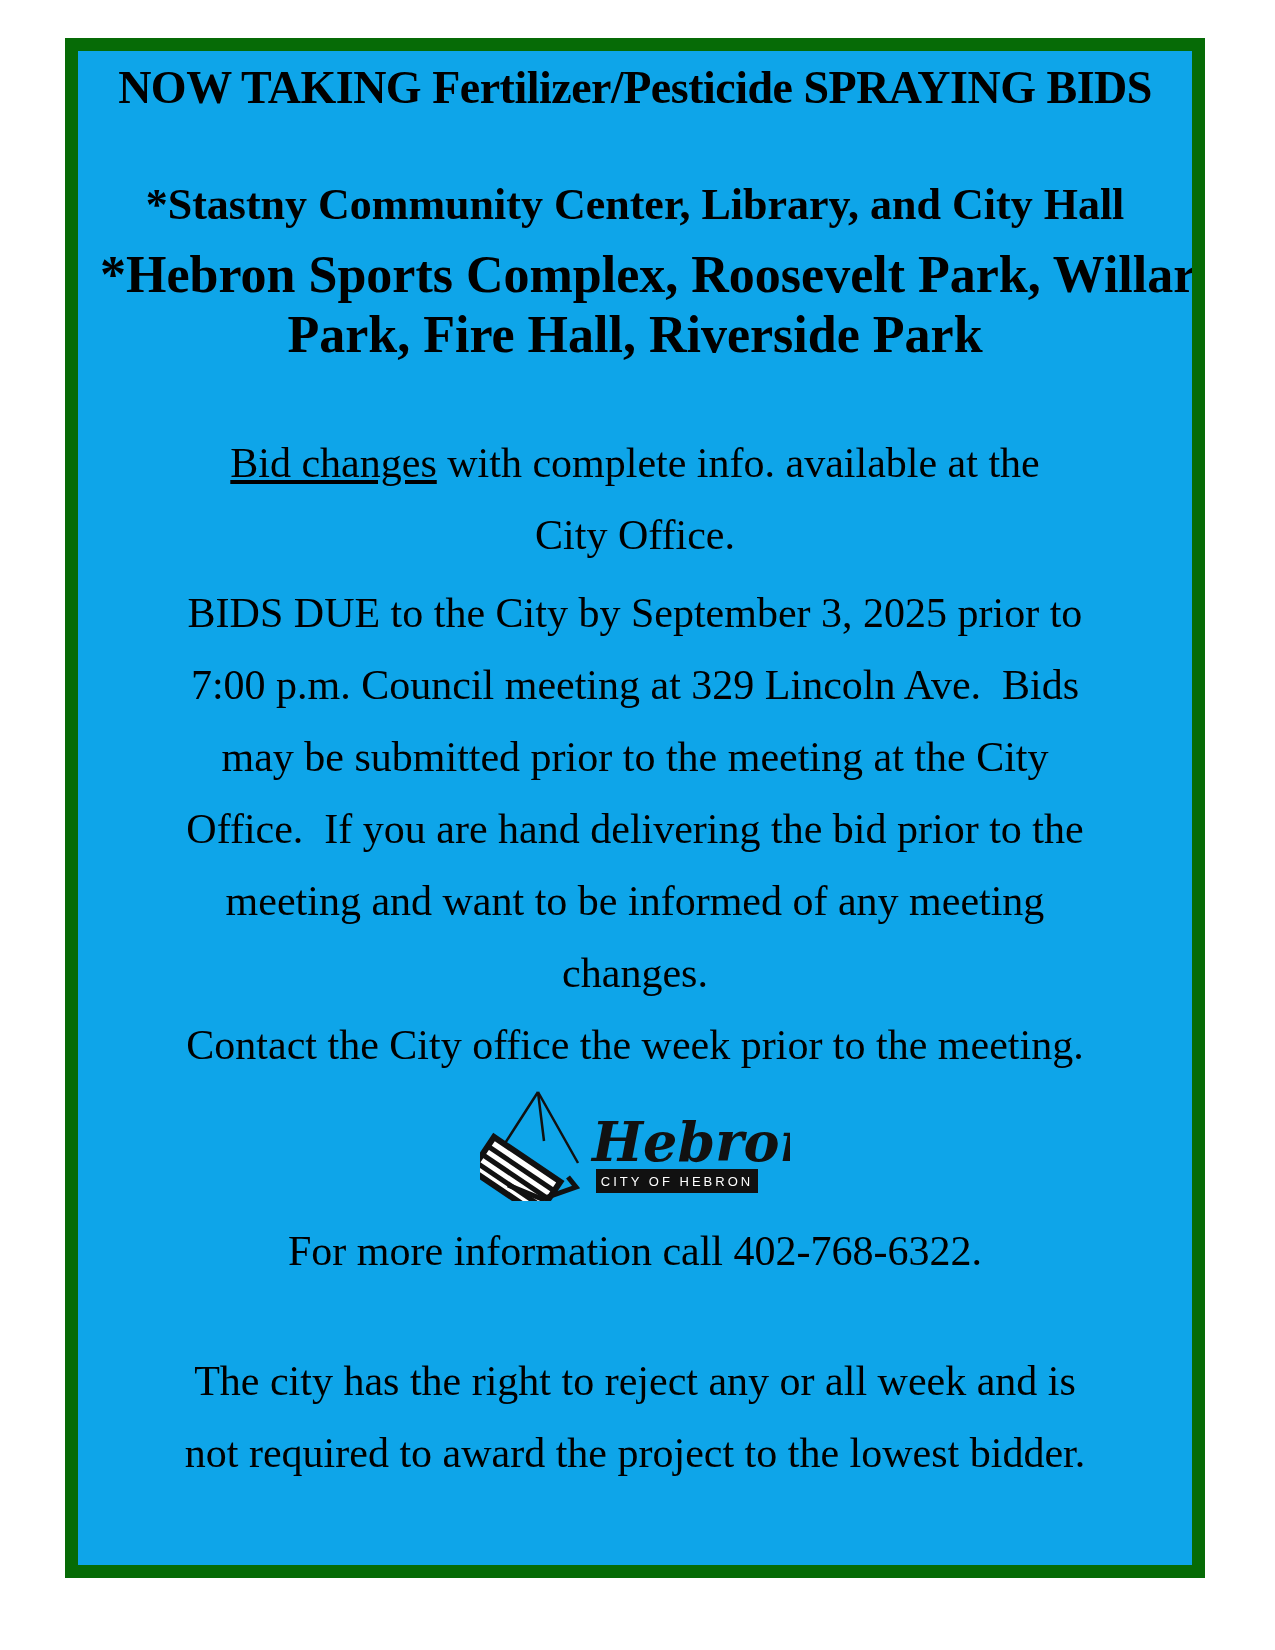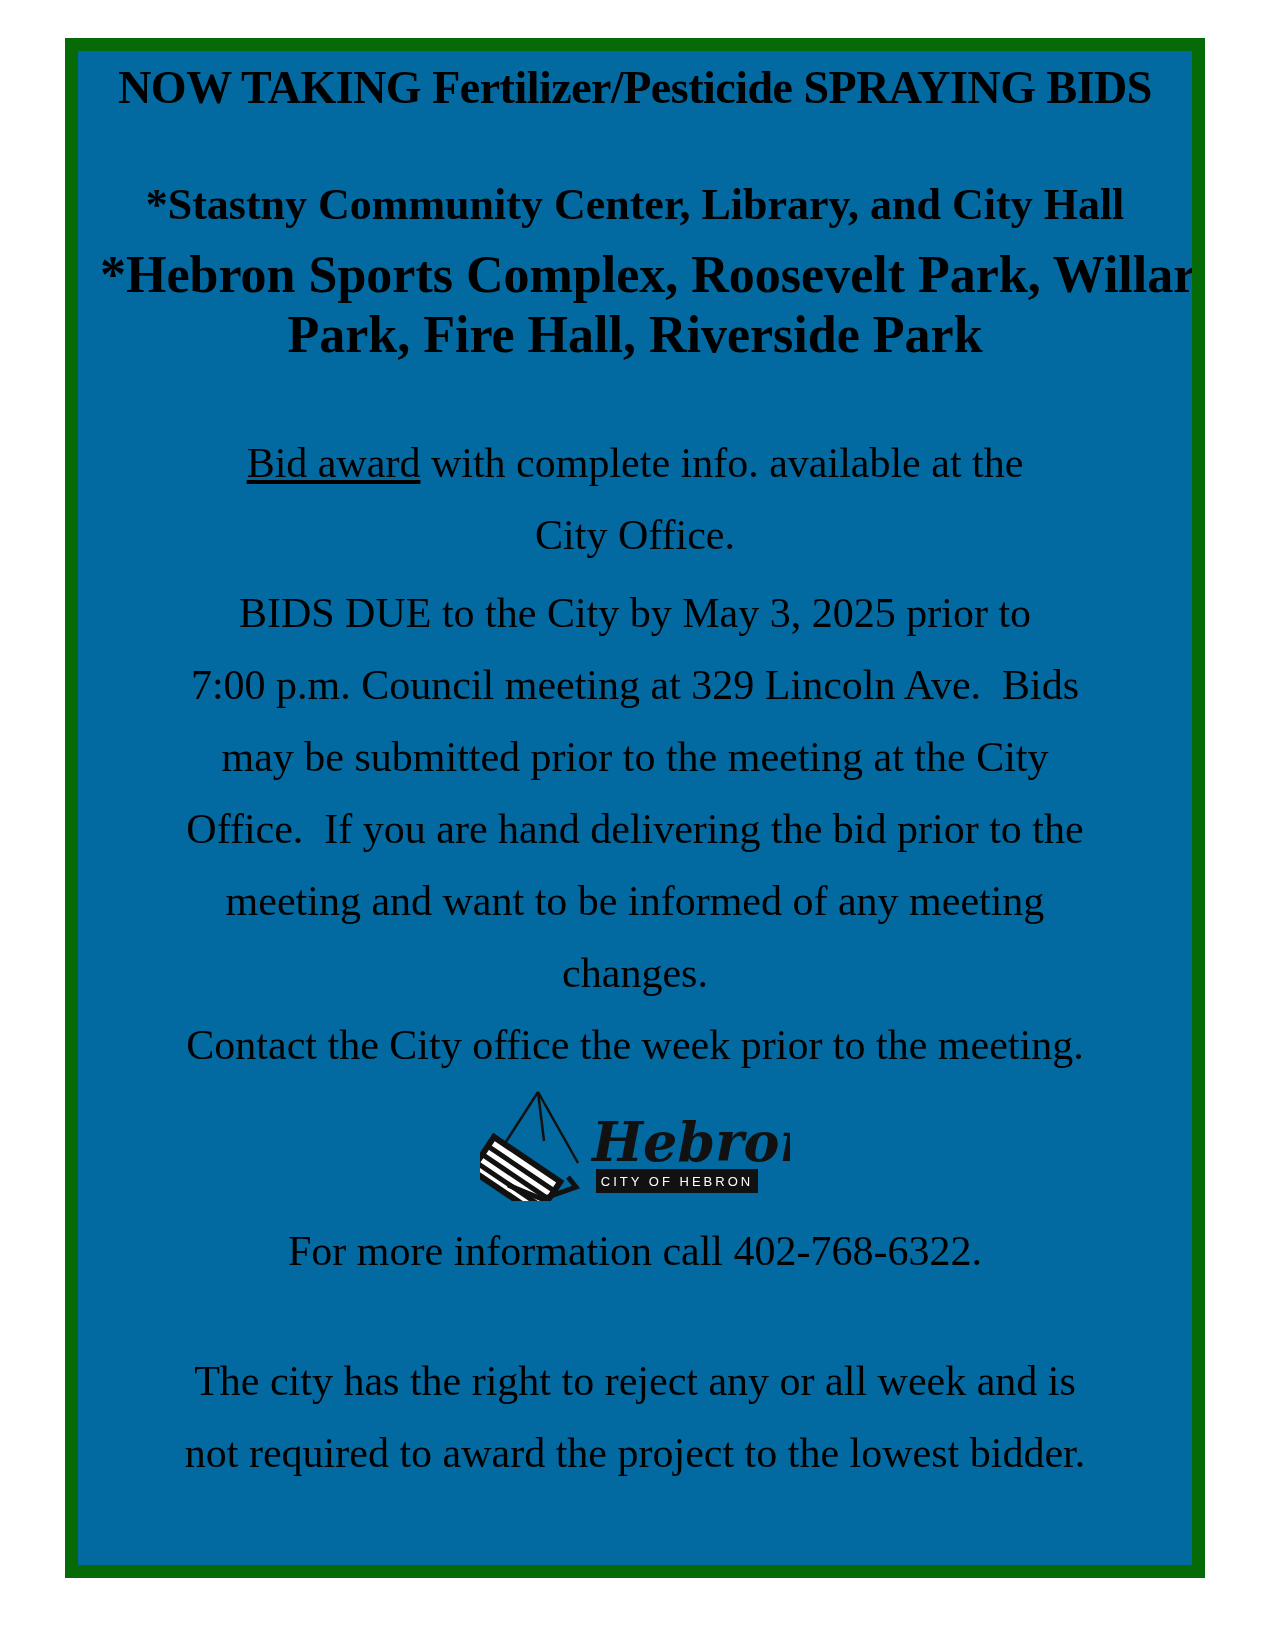--- a/index.html
+++ b/index.html
@@ -14,21 +14,21 @@
     font-family: "Liberation Serif", serif;
     color: #000000;
   }
   .sheet {
     position: absolute;
     left: 65px;
     top: 38px;
     width: 1114px;
     height: 1514px;
     border: 13px solid #066B06;
-    background: #0369a1;
+    background: #0ea5e9;
     box-sizing: content-box;
     text-align: center;
     overflow: hidden;
   }
   .inner {
     padding: 0 22px;
   }
   .title {
     margin-top: 6px;
     font-size: 46px;
@@ -89,23 +89,23 @@
 <div class="sheet" style="border-color: rgb(6, 107, 6);">
   <div class="inner">
 
     <div class="title">NOW TAKING Fertilizer/Pesticide SPRAYING BIDS</div>
 
     <div class="loc1">*Stastny Community Center, Library, and City Hall</div>
 
     <div class="loc2">*Hebron Sports Complex, Roosevelt Park, Willard
 Park, Fire Hall, Riverside Park</div>
 
-    <div class="body-par bidsheets"><span class="underline">Bid award</span><span> with complete info. available at the</span><br><span>City Office.</span></div>
+    <div class="body-par bidsheets"><span class="underline">Bid changes</span><span> with complete info. available at the</span><br><span>City Office.</span></div>
 
-    <div class="body-par bidsdue">BIDS DUE to the City by May 3, 2025 prior to
+    <div class="body-par bidsdue">BIDS DUE to the City by September 3, 2025 prior to
 7:00 p.m. Council meeting at 329 Lincoln Ave.  Bids
 may be submitted prior to the meeting at the City
 Office.  If you are hand delivering the bid prior to the
 meeting and want to be informed of any meeting
 changes.</div>
 
     <div class="body-par contact">Contact the City office the week prior to the meeting.</div>
 
     <div class="logo-wrap">
       <svg width="310" height="112" viewBox="0 0 310 112">

